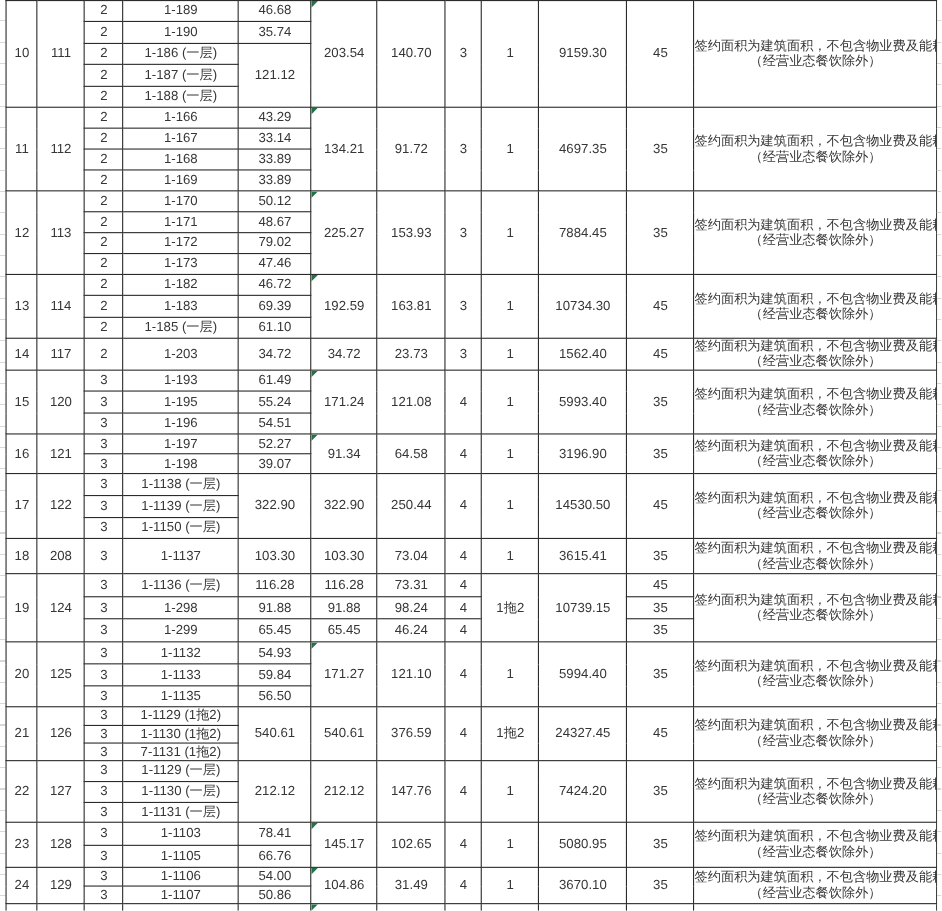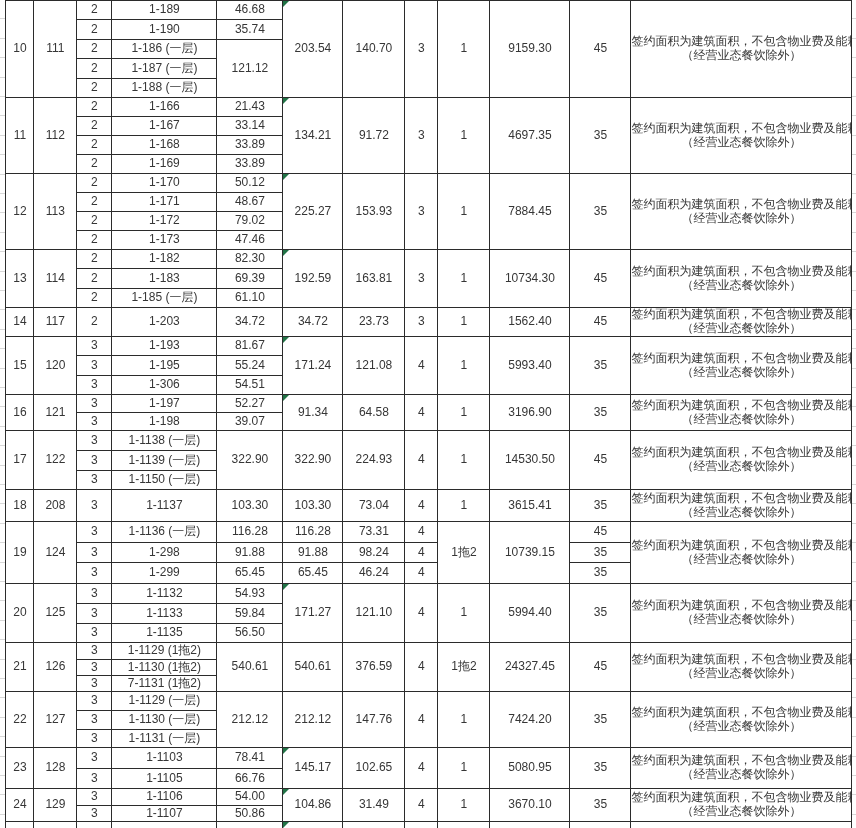--- a/index.html
+++ b/index.html
@@ -104,21 +104,21 @@
         </tr>
         <tr style="height: 19px;">
           <td>2</td>
           <td>1-188 (一层)</td>
         </tr>
         <tr style="height: 19px;">
           <td rowspan="4">11</td>
           <td rowspan="4">112</td>
           <td>2</td>
           <td>1-166</td>
-          <td>21.43</td>
+          <td>43.29</td>
           <td rowspan="4"><span class="val">134.21</span><span class="flag"></span></td>
           <td rowspan="4">91.72</td>
           <td rowspan="4">3</td>
           <td rowspan="4">1</td>
           <td rowspan="4">4697.35</td>
           <td rowspan="4">35</td>
           <td rowspan="4" class="remark">
             <div>签约面积为建筑面积，不包含物业费及能耗费</div>
             <div>（经营业态餐饮除外）</div>
           </td>
@@ -168,21 +168,21 @@
         <tr style="height: 19px;">
           <td>2</td>
           <td>1-173</td>
           <td>47.46</td>
         </tr>
         <tr style="height: 19px;">
           <td rowspan="3">13</td>
           <td rowspan="3">114</td>
           <td>2</td>
           <td>1-182</td>
-          <td>82.30</td>
+          <td>46.72</td>
           <td rowspan="3"><span class="val">192.59</span><span class="flag"></span></td>
           <td rowspan="3">163.81</td>
           <td rowspan="3">3</td>
           <td rowspan="3">1</td>
           <td rowspan="3">10734.30</td>
           <td rowspan="3">45</td>
           <td rowspan="3" class="remark">
             <div>签约面积为建筑面积，不包含物业费及能耗费</div>
             <div>（经营业态餐饮除外）</div>
           </td>
@@ -212,40 +212,40 @@
           <td class="remark">
             <div>签约面积为建筑面积，不包含物业费及能耗费</div>
             <div>（经营业态餐饮除外）</div>
           </td>
         </tr>
         <tr style="height: 19px;">
           <td rowspan="3">15</td>
           <td rowspan="3">120</td>
           <td>3</td>
           <td>1-193</td>
-          <td>81.67</td>
+          <td>61.49</td>
           <td rowspan="3"><span class="val">171.24</span><span class="flag"></span></td>
           <td rowspan="3">121.08</td>
           <td rowspan="3">4</td>
           <td rowspan="3">1</td>
           <td rowspan="3">5993.40</td>
           <td rowspan="3">35</td>
           <td rowspan="3" class="remark">
             <div>签约面积为建筑面积，不包含物业费及能耗费</div>
             <div>（经营业态餐饮除外）</div>
           </td>
         </tr>
         <tr style="height: 20px;">
           <td>3</td>
           <td>1-195</td>
           <td>55.24</td>
         </tr>
         <tr style="height: 19px;">
           <td>3</td>
-          <td>1-306</td>
+          <td>1-196</td>
           <td>54.51</td>
         </tr>
         <tr style="height: 18px;">
           <td rowspan="2">16</td>
           <td rowspan="2">121</td>
           <td>3</td>
           <td>1-197</td>
           <td>52.27</td>
           <td rowspan="2"><span class="val">91.34</span><span class="flag"></span></td>
           <td rowspan="2">64.58</td>
@@ -263,21 +263,21 @@
           <td>1-198</td>
           <td>39.07</td>
         </tr>
         <tr style="height: 20px;">
           <td rowspan="3">17</td>
           <td rowspan="3">122</td>
           <td>3</td>
           <td>1-1138 (一层)</td>
           <td rowspan="3">322.90</td>
           <td rowspan="3"><span class="val">322.90</span></td>
-          <td rowspan="3">224.93</td>
+          <td rowspan="3">250.44</td>
           <td rowspan="3">4</td>
           <td rowspan="3">1</td>
           <td rowspan="3">14530.50</td>
           <td rowspan="3">45</td>
           <td rowspan="3" class="remark">
             <div>签约面积为建筑面积，不包含物业费及能耗费</div>
             <div>（经营业态餐饮除外）</div>
           </td>
         </tr>
         <tr style="height: 20px;">

